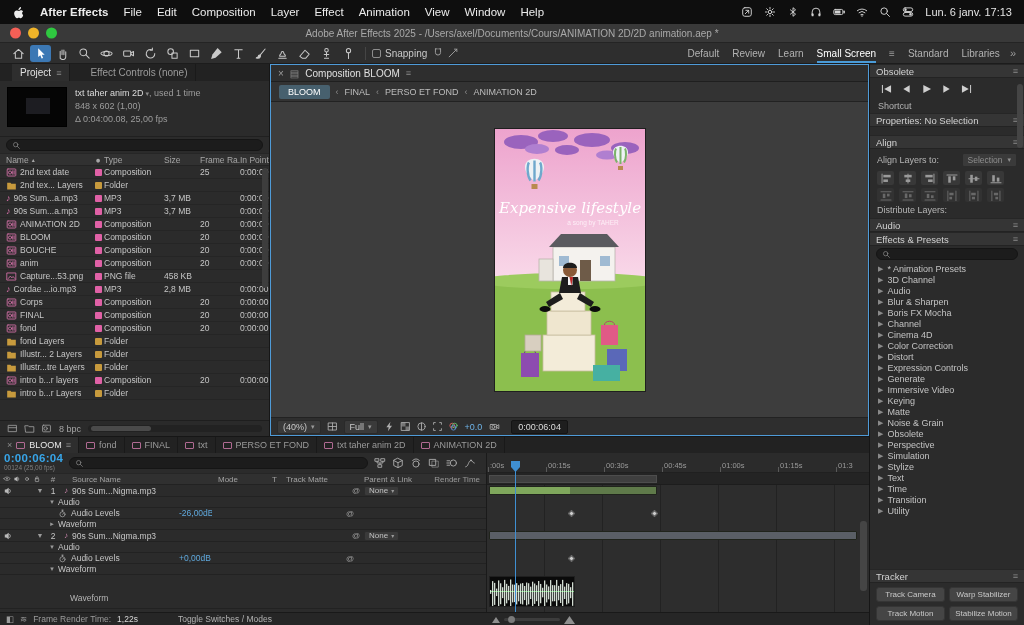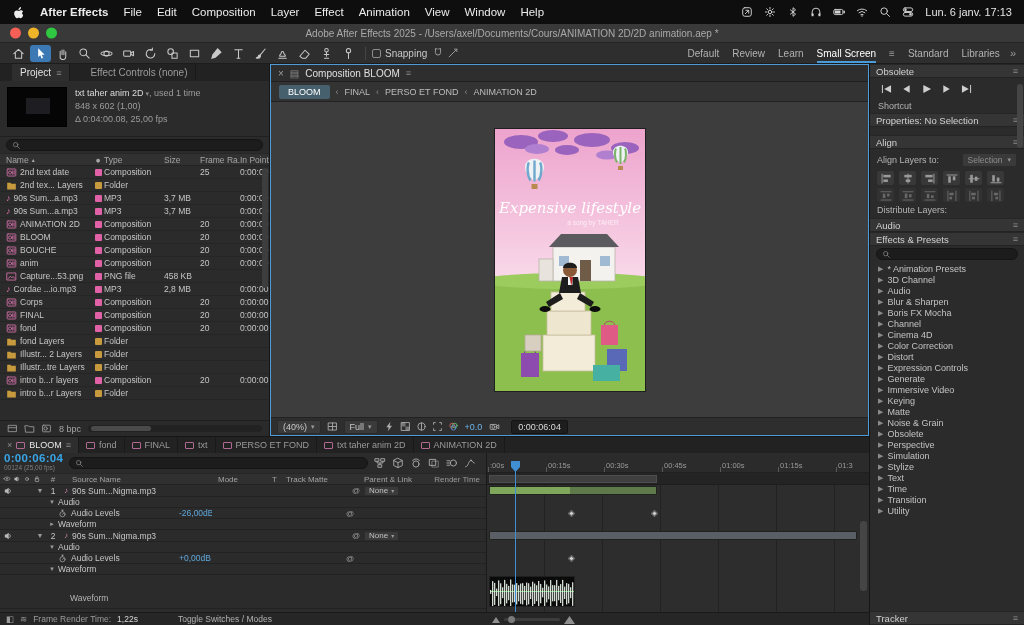--- a/index.html
+++ b/index.html
@@ -1474,16 +1474,22 @@
           <div class="fx-item">
             <span class="tw">▶</span>
             <span>Utility</span>
           </div>
         </div>
       <div class="rp-spacer"></div>
       <div class="sec-h">
         <span>Tracker</span>
           <span class="hamb">≡</span>
       </div>
+      <div class="tracker-body" id="tracker-slot">
+          <div class="trk-btn">Track Camera</div>
+          <div class="trk-btn">Warp Stabilizer</div>
+          <div class="trk-btn">Track Motion</div>
+          <div class="trk-btn">Stabilize Motion</div>
+        </div>
       <div id="rp-scroll"></div>
     </div>
   </div>
 </div>
 
 </body></html>

